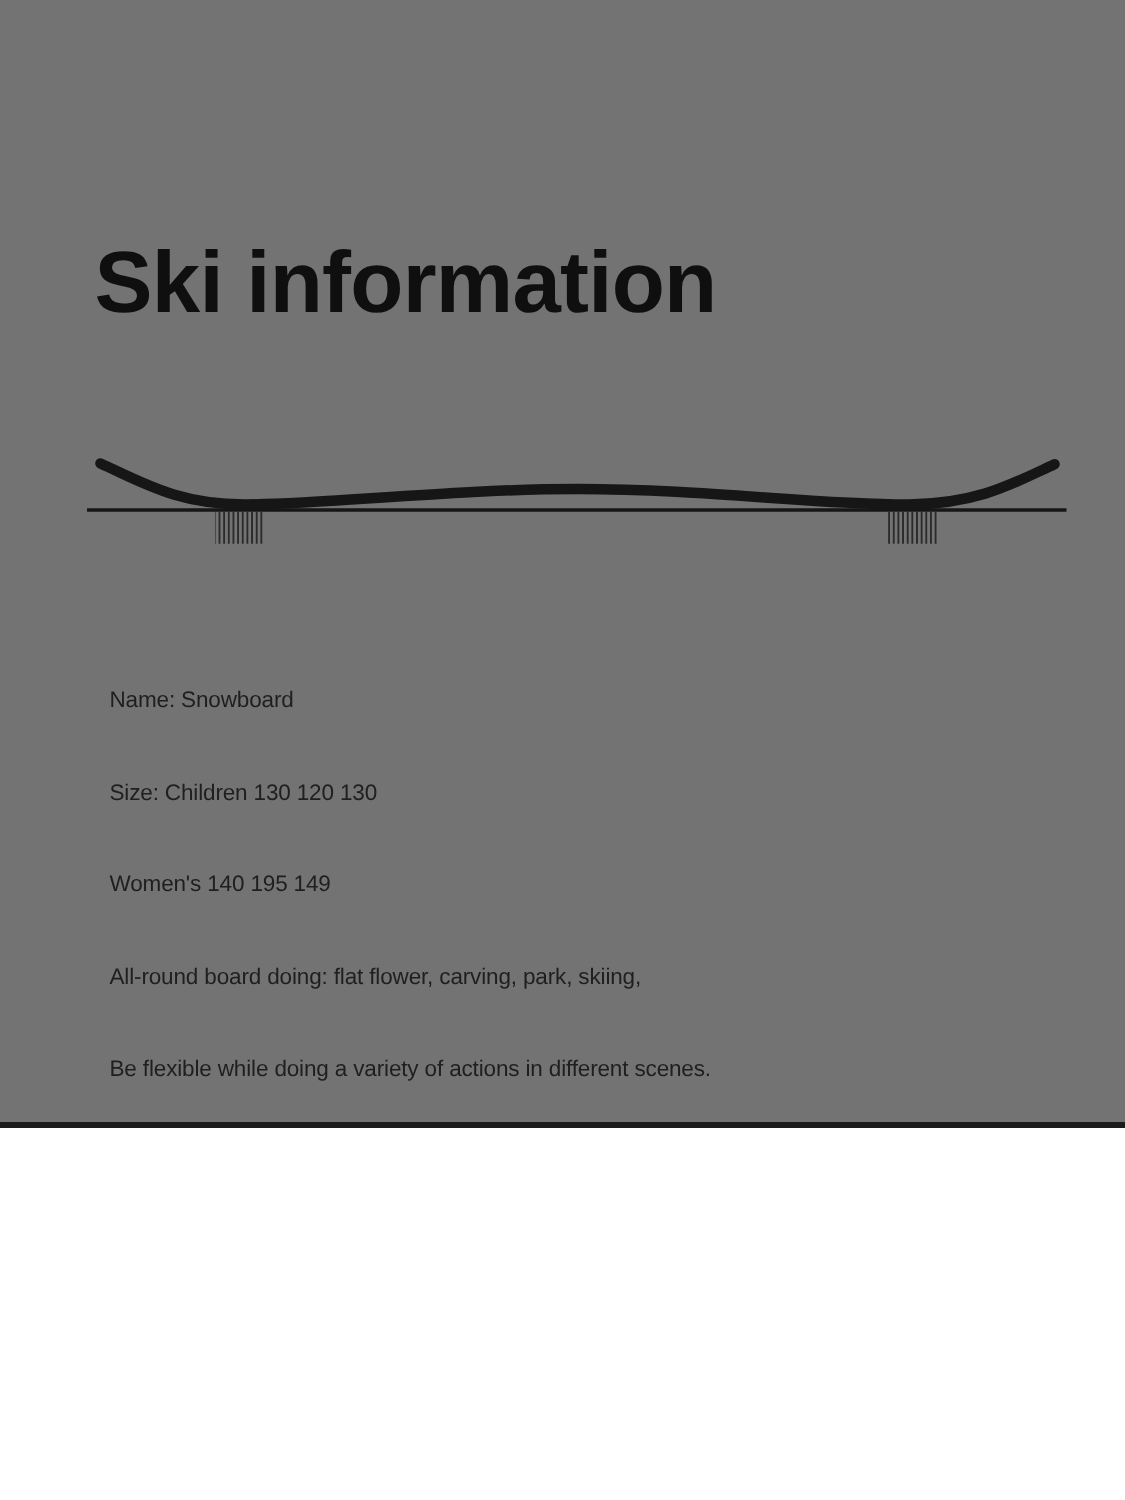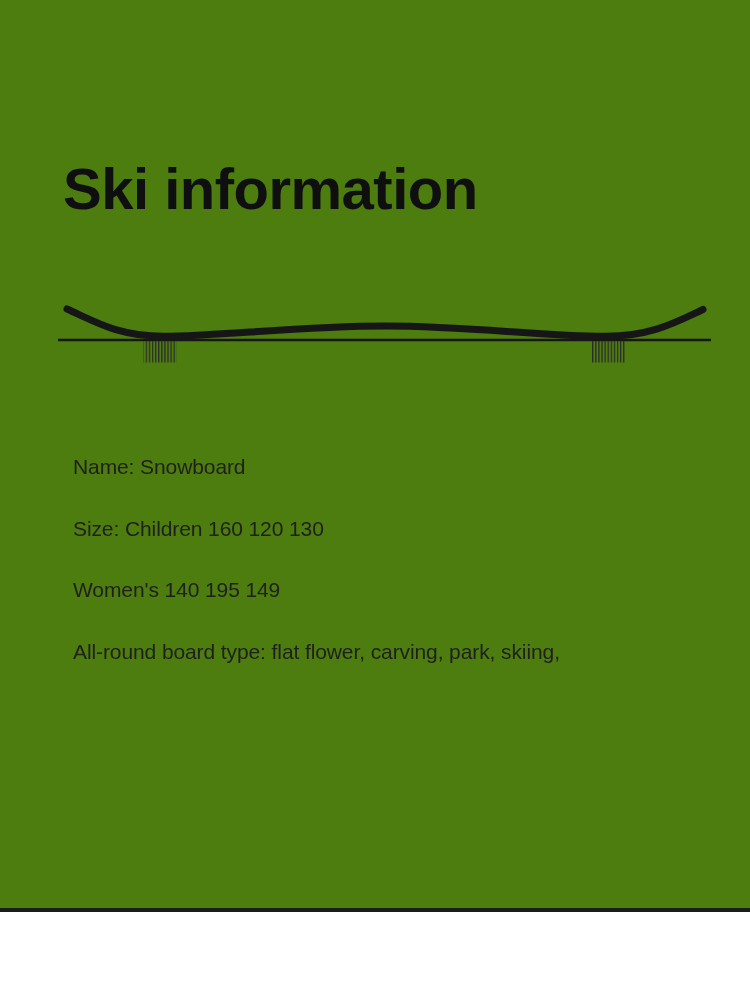--- a/index.html
+++ b/index.html
@@ -1,21 +1,21 @@
 <!DOCTYPE html>
 <html><head>
 <meta charset="utf-8">
 <style>
   * { box-sizing: border-box; }
   html, body { margin: 0; padding: 0; background: #ffffff; }
   .page {
     position: relative;
     width: 750px;
-    height: 912px;
-    background: #4d7c0f;
+    height: 752px;
+    background: #737373;
     font-family: "Liberation Sans", "DejaVu Sans", sans-serif;
     overflow: hidden;
   }
   .title {
     position: absolute;
     left: 63px;
     top: 160px;
     margin: 0;
     font-size: 58px;
     line-height: 1;
@@ -34,21 +34,21 @@
   }
   .info {
     position: absolute;
     left: 73px;
     top: 454px;
     right: 30px;
     color: #1f1f1f;
   }
   .info p {
     margin: 0 0 35px 0;
-    font-size: 21px;
+    font-size: 15px;
     line-height: 26.5px;
     letter-spacing: -0.1px;
     white-space: nowrap;
   }
   .bottom-bar {
     position: absolute;
     left: 0;
     bottom: 0;
     width: 750px;
     height: 4px;
@@ -69,20 +69,21 @@
       </pattern>
     </defs>
     <line x1="58" y1="60" x2="711" y2="60" stroke="#161616" stroke-width="2.4"></line>
     <rect x="143.5" y="61" width="33" height="21.5" fill="url(#hatch)"></rect>
     <rect x="592" y="61" width="33" height="21.5" fill="url(#hatch)"></rect>
     <path d="M 67 29 C 96 42 118 56 163 56.3 C 215 56.6 300 46 385 46 C 470 46 545 56.6 606 56.3 C 652 56 676 42 703 29.5" fill="none" stroke="#161616" stroke-width="7" stroke-linecap="round"></path>
   </svg>
 
   <div class="info">
     <p>Name: Snowboard</p>
-    <p>Size: Children 160 120 130</p>
+    <p>Size: Children 130 120 130</p>
     <p>Women's 140 195 149</p>
-    <p>All-round board type: flat flower, carving, park, skiing,</p>
+    <p>All-round board doing: flat flower, carving, park, skiing,</p>
+    <p>Be flexible while doing a variety of actions in different scenes.</p>
   </div>
 
   <div class="bottom-bar"></div>
 
 </div>
 
 </body></html>

